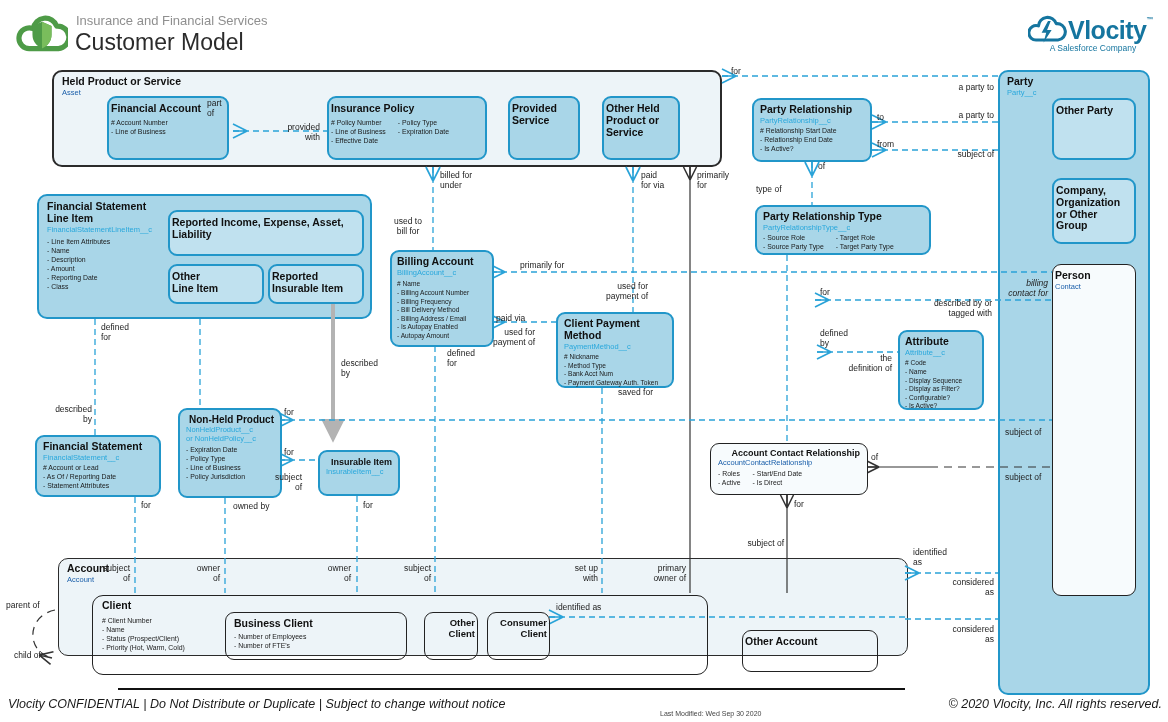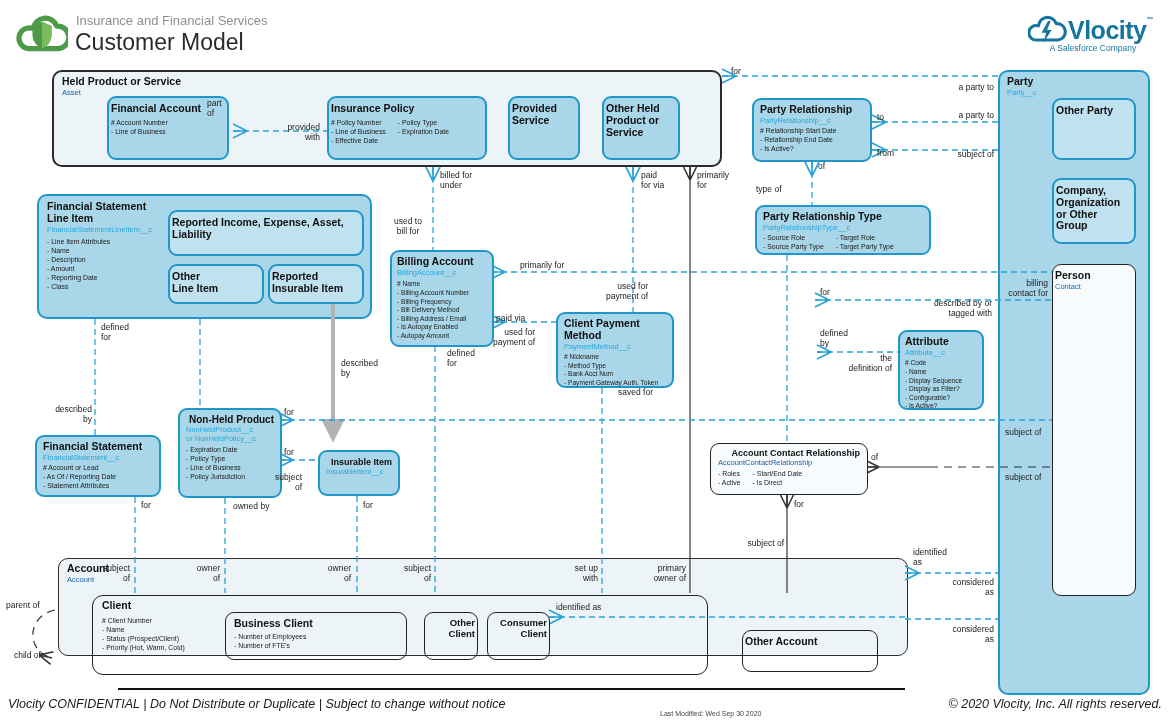--- a/index.html
+++ b/index.html
@@ -271,33 +271,33 @@
 bill for</div>
       <div class="lbl" style="left: 641px; top: 170px;">paid
 for via</div>
       <div class="lbl" style="left: 697px; top: 170px;">primarily
 for</div>
       <div class="lbl" style="left: 731px; top: 66px;">for</div>
       <div class="lbl" style="left: 948px; top: 82px; width: 46px; text-align: right;">a party to</div>
       <div class="lbl" style="left: 948px; top: 110px; width: 46px; text-align: right;">a party to</div>
       <div class="lbl" style="left: 946px; top: 149px; width: 48px; text-align: right;">subject of</div>
       <div class="lbl" style="left: 877px; top: 112px;">to</div>
-      <div class="lbl" style="left: 877px; top: 148px;">from</div>
+      <div class="lbl" style="left: 877px; top: 139px;">from</div>
       <div class="lbl" style="left: 818px; top: 161px;">of</div>
       <div class="lbl" style="left: 756px; top: 184px;">type of</div>
       <div class="lbl" style="left: 520px; top: 260px;">primarily for</div>
       <div class="lbl" style="left: 570px; top: 281px; width: 78px; text-align: right;">used for
 payment of</div>
       <div class="lbl" style="left: 496px; top: 313px;">paid via</div>
       <div class="lbl" style="left: 465px; top: 327px; width: 70px; text-align: right;">used for
 payment of</div>
       <div class="lbl" style="left: 447px; top: 348px;">defined
 for</div>
       <div class="lbl" style="left: 618px; top: 387px;">saved for</div>
-      <div class="lbl" style="left: 1000px; top: 278px; width: 48px; text-align: right;">billing
+      <div class="lbl" style="left: 1000px; top: 278px; width: 48px; text-align: right; font-style: italic;">billing
 contact for</div>
       <div class="lbl" style="left: 820px; top: 287px;">for</div>
       <div class="lbl" style="left: 906px; top: 298px; width: 86px; text-align: right;">described by or
 tagged with</div>
       <div class="lbl" style="left: 820px; top: 328px;">defined
 by</div>
       <div class="lbl" style="left: 836px; top: 353px; width: 56px; text-align: right;">the
 definition of</div>
       <div class="lbl" style="left: 1005px; top: 427px;">subject of</div>
       <div class="lbl" style="left: 1005px; top: 472px;">subject of</div>

